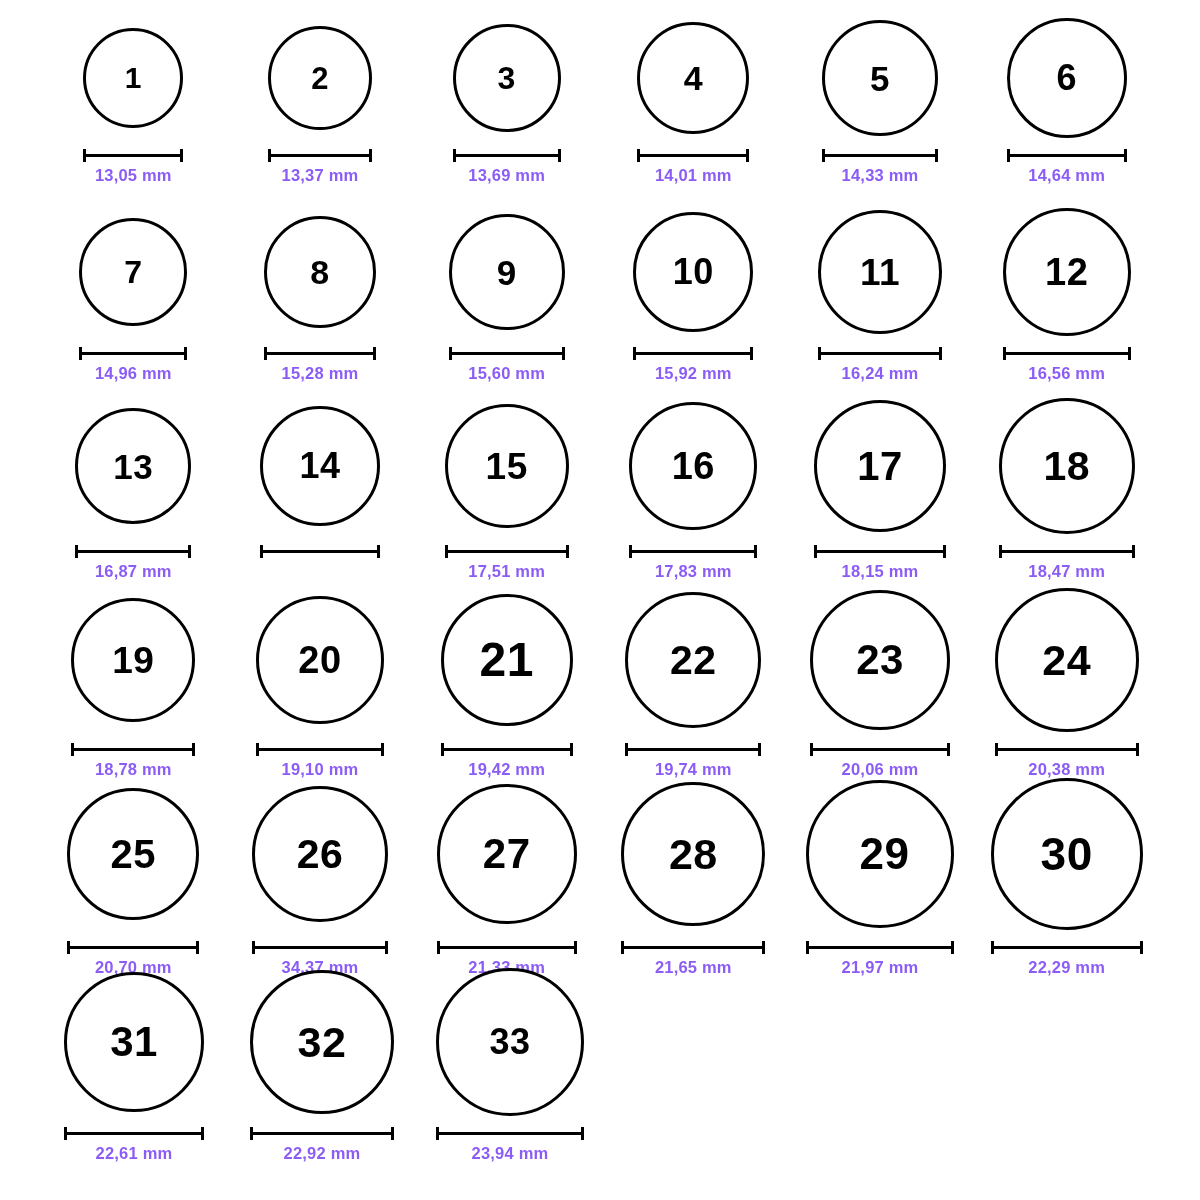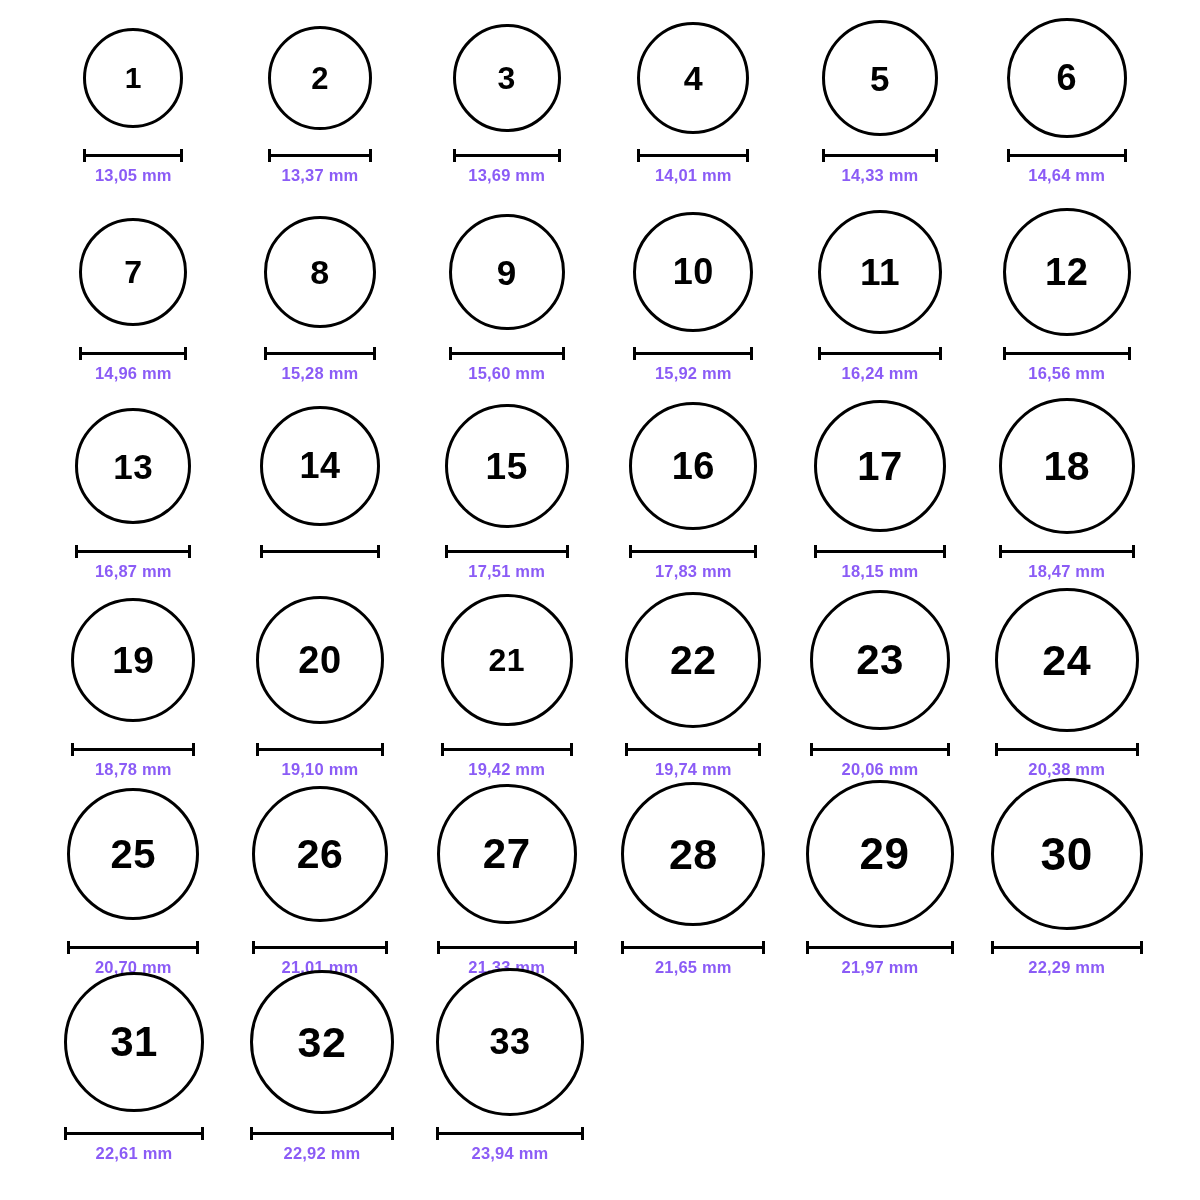--- a/index.html
+++ b/index.html
@@ -398,21 +398,21 @@
             <div class="bar"></div>
             <div class="tick left"></div>
             <div class="tick right"></div>
           </div>
           <div class="mm-label">19,10 mm</div>
         </div>
       </div>
       <div class="cell">
         <div class="circle-wrap" style="height: 144px;">
           <div class="circle" style="width: 132px; height: 132px;">
-            <span class="size-number" style="font-size: 32px;">21</span>
+            <span class="size-number" style="font-size: 48px;">21</span>
           </div>
         </div>
         <div class="measure" style="margin-top: 11px;">
           <div class="ruler" style="width: 132px;">
             <div class="bar"></div>
             <div class="tick left"></div>
             <div class="tick right"></div>
           </div>
           <div class="mm-label">19,42 mm</div>
         </div>
@@ -484,21 +484,21 @@
           <div class="circle" style="width: 136px; height: 136px;">
             <span class="size-number" style="font-size: 41px;">26</span>
           </div>
         </div>
         <div class="measure" style="margin-top: 11px;">
           <div class="ruler" style="width: 136px;">
             <div class="bar"></div>
             <div class="tick left"></div>
             <div class="tick right"></div>
           </div>
-          <div class="mm-label">21,01 mm</div>
+          <div class="mm-label">34,37 mm</div>
         </div>
       </div>
       <div class="cell">
         <div class="circle-wrap" style="height: 152px;">
           <div class="circle" style="width: 140px; height: 140px;">
             <span class="size-number" style="font-size: 42px;">27</span>
           </div>
         </div>
         <div class="measure" style="margin-top: 11px;">
           <div class="ruler" style="width: 140px;">

